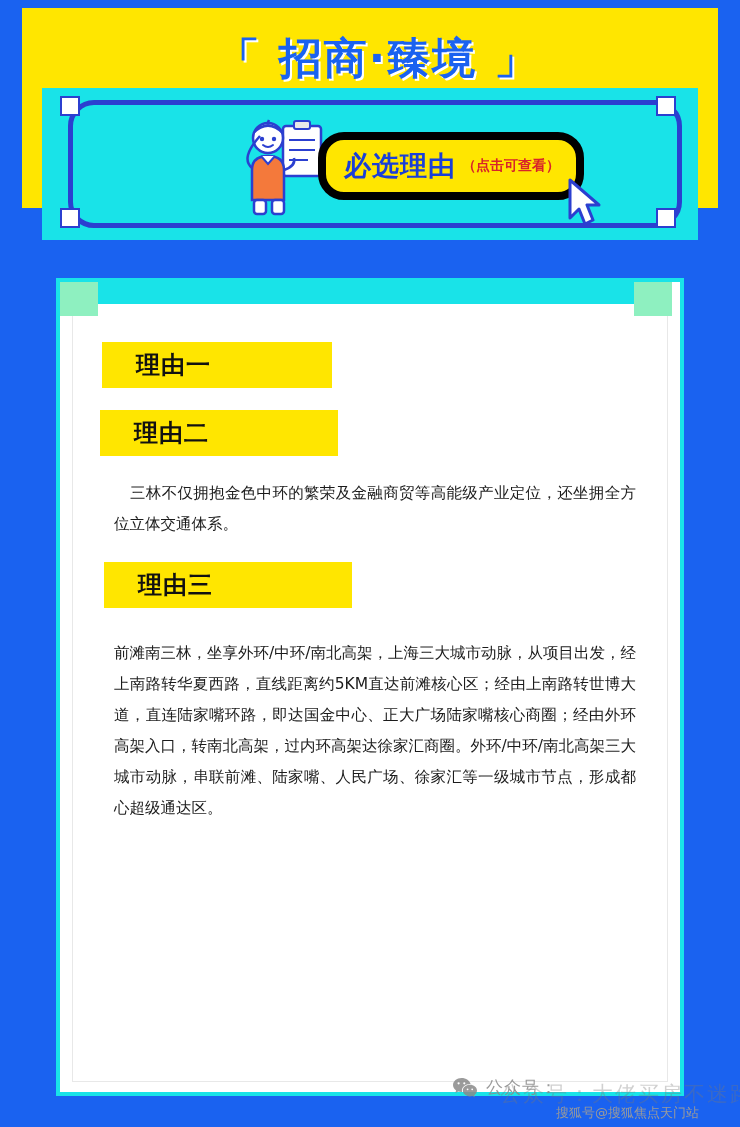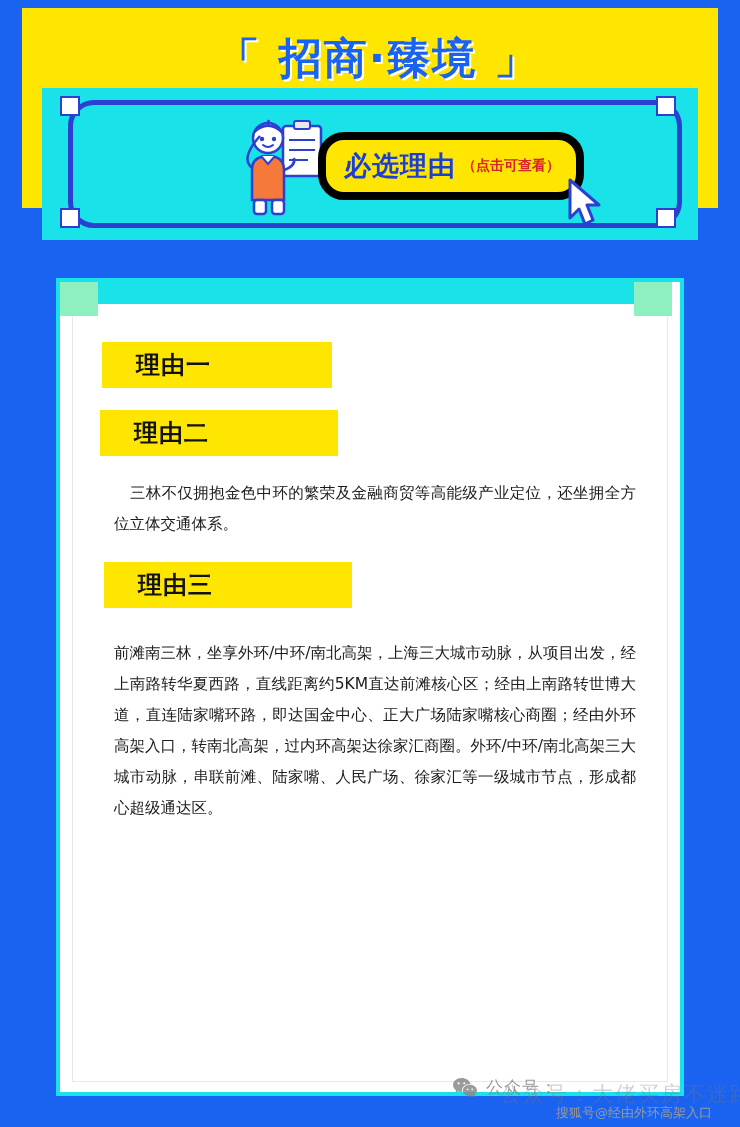--- a/index.html
+++ b/index.html
@@ -328,13 +328,13 @@
     <path d="M9.5 1C4.8 1 1 4.2 1 8.1c0 2.2 1.2 4.1 3.1 5.4L3.3 16l2.9-1.5c1 .3 2.1.5 3.3.5h.6c-.1-.4-.2-.9-.2-1.4 0-3.7 3.6-6.7 8.1-6.7h.6C17.9 3.7 14.1 1 9.5 1z" fill="#8a8a8a"></path>
     <circle cx="6.6" cy="6.3" r="1.1" fill="#ffffff"></circle>
     <circle cx="12.3" cy="6.3" r="1.1" fill="#ffffff"></circle>
     <path d="M25 13.6c0-3.2-3.2-5.8-7.1-5.8s-7.1 2.6-7.1 5.8 3.2 5.8 7.1 5.8c.9 0 1.8-.1 2.6-.4l2.4 1.3-.7-2.1c1.7-1.1 2.8-2.8 2.8-4.6z" fill="#8a8a8a"></path>
     <circle cx="15.6" cy="12.3" r="0.9" fill="#ffffff"></circle>
     <circle cx="20.2" cy="12.3" r="0.9" fill="#ffffff"></circle>
   </svg>
   <span class="wm-text">公众号：</span>
 </div>
 
-<div class="sohu-wm">搜狐号@经由外环高架入口</div>
+<div class="sohu-wm">搜狐号@搜狐焦点天门站</div>
 
 </body></html>

